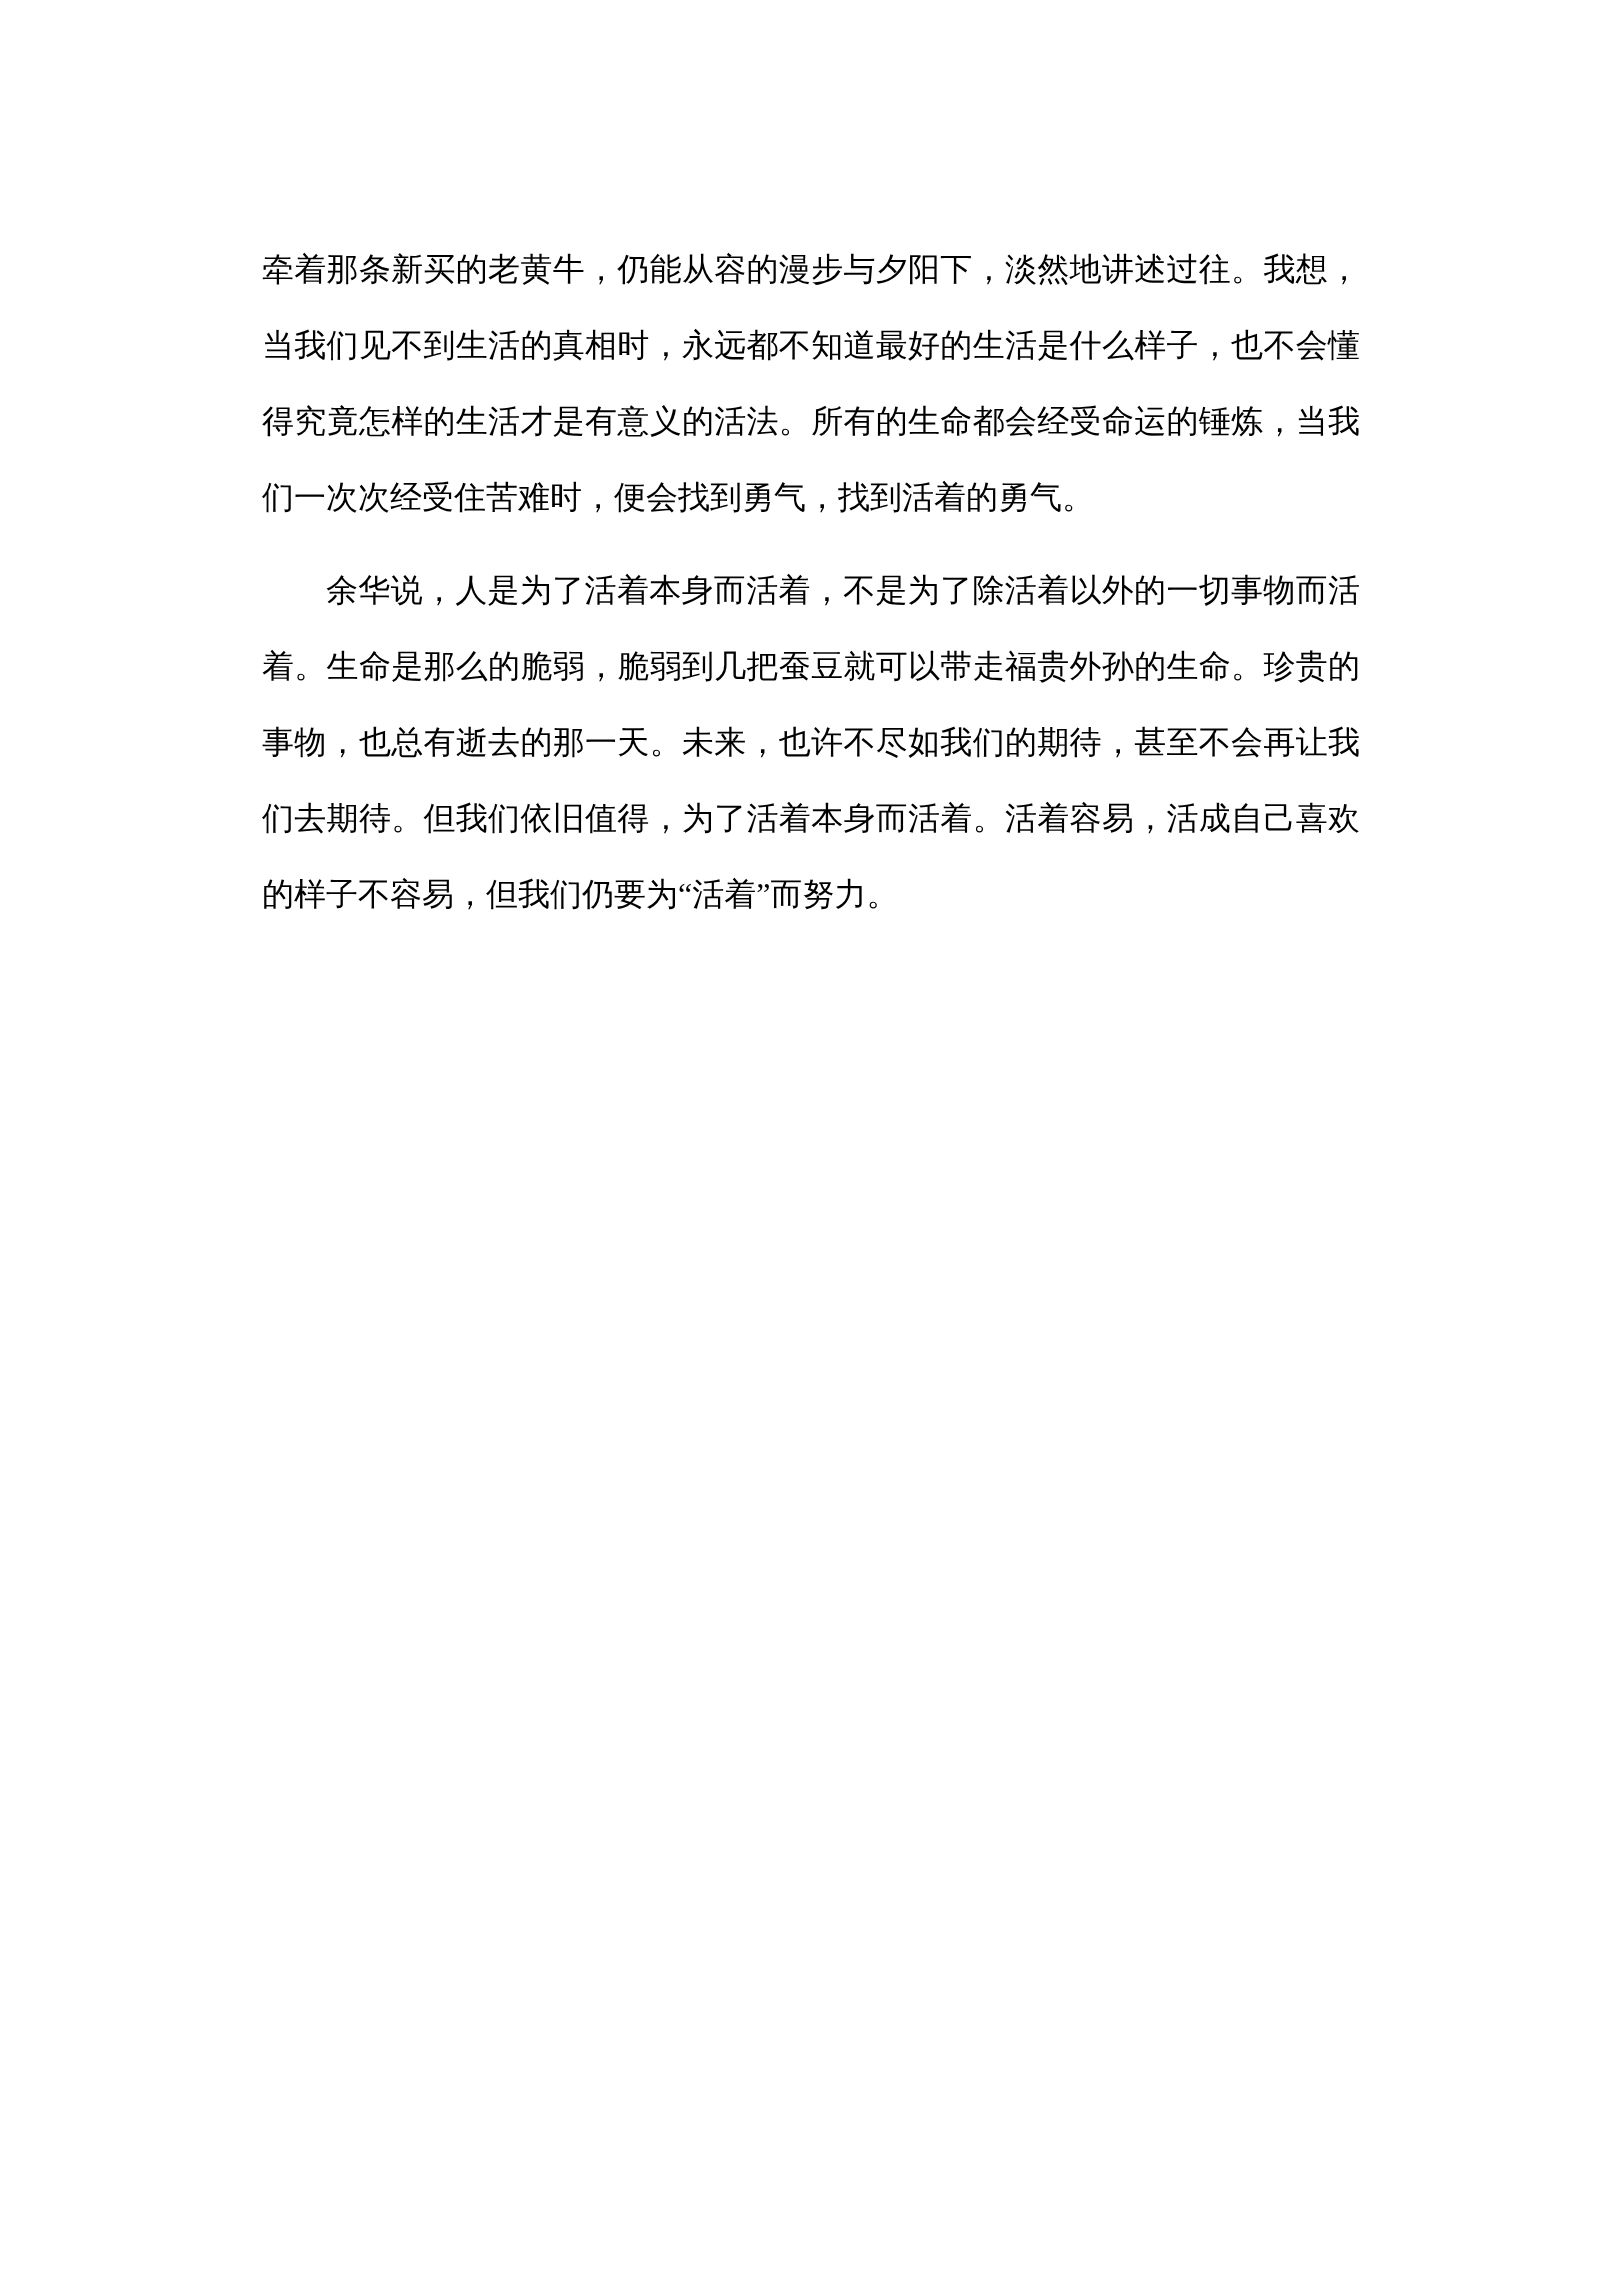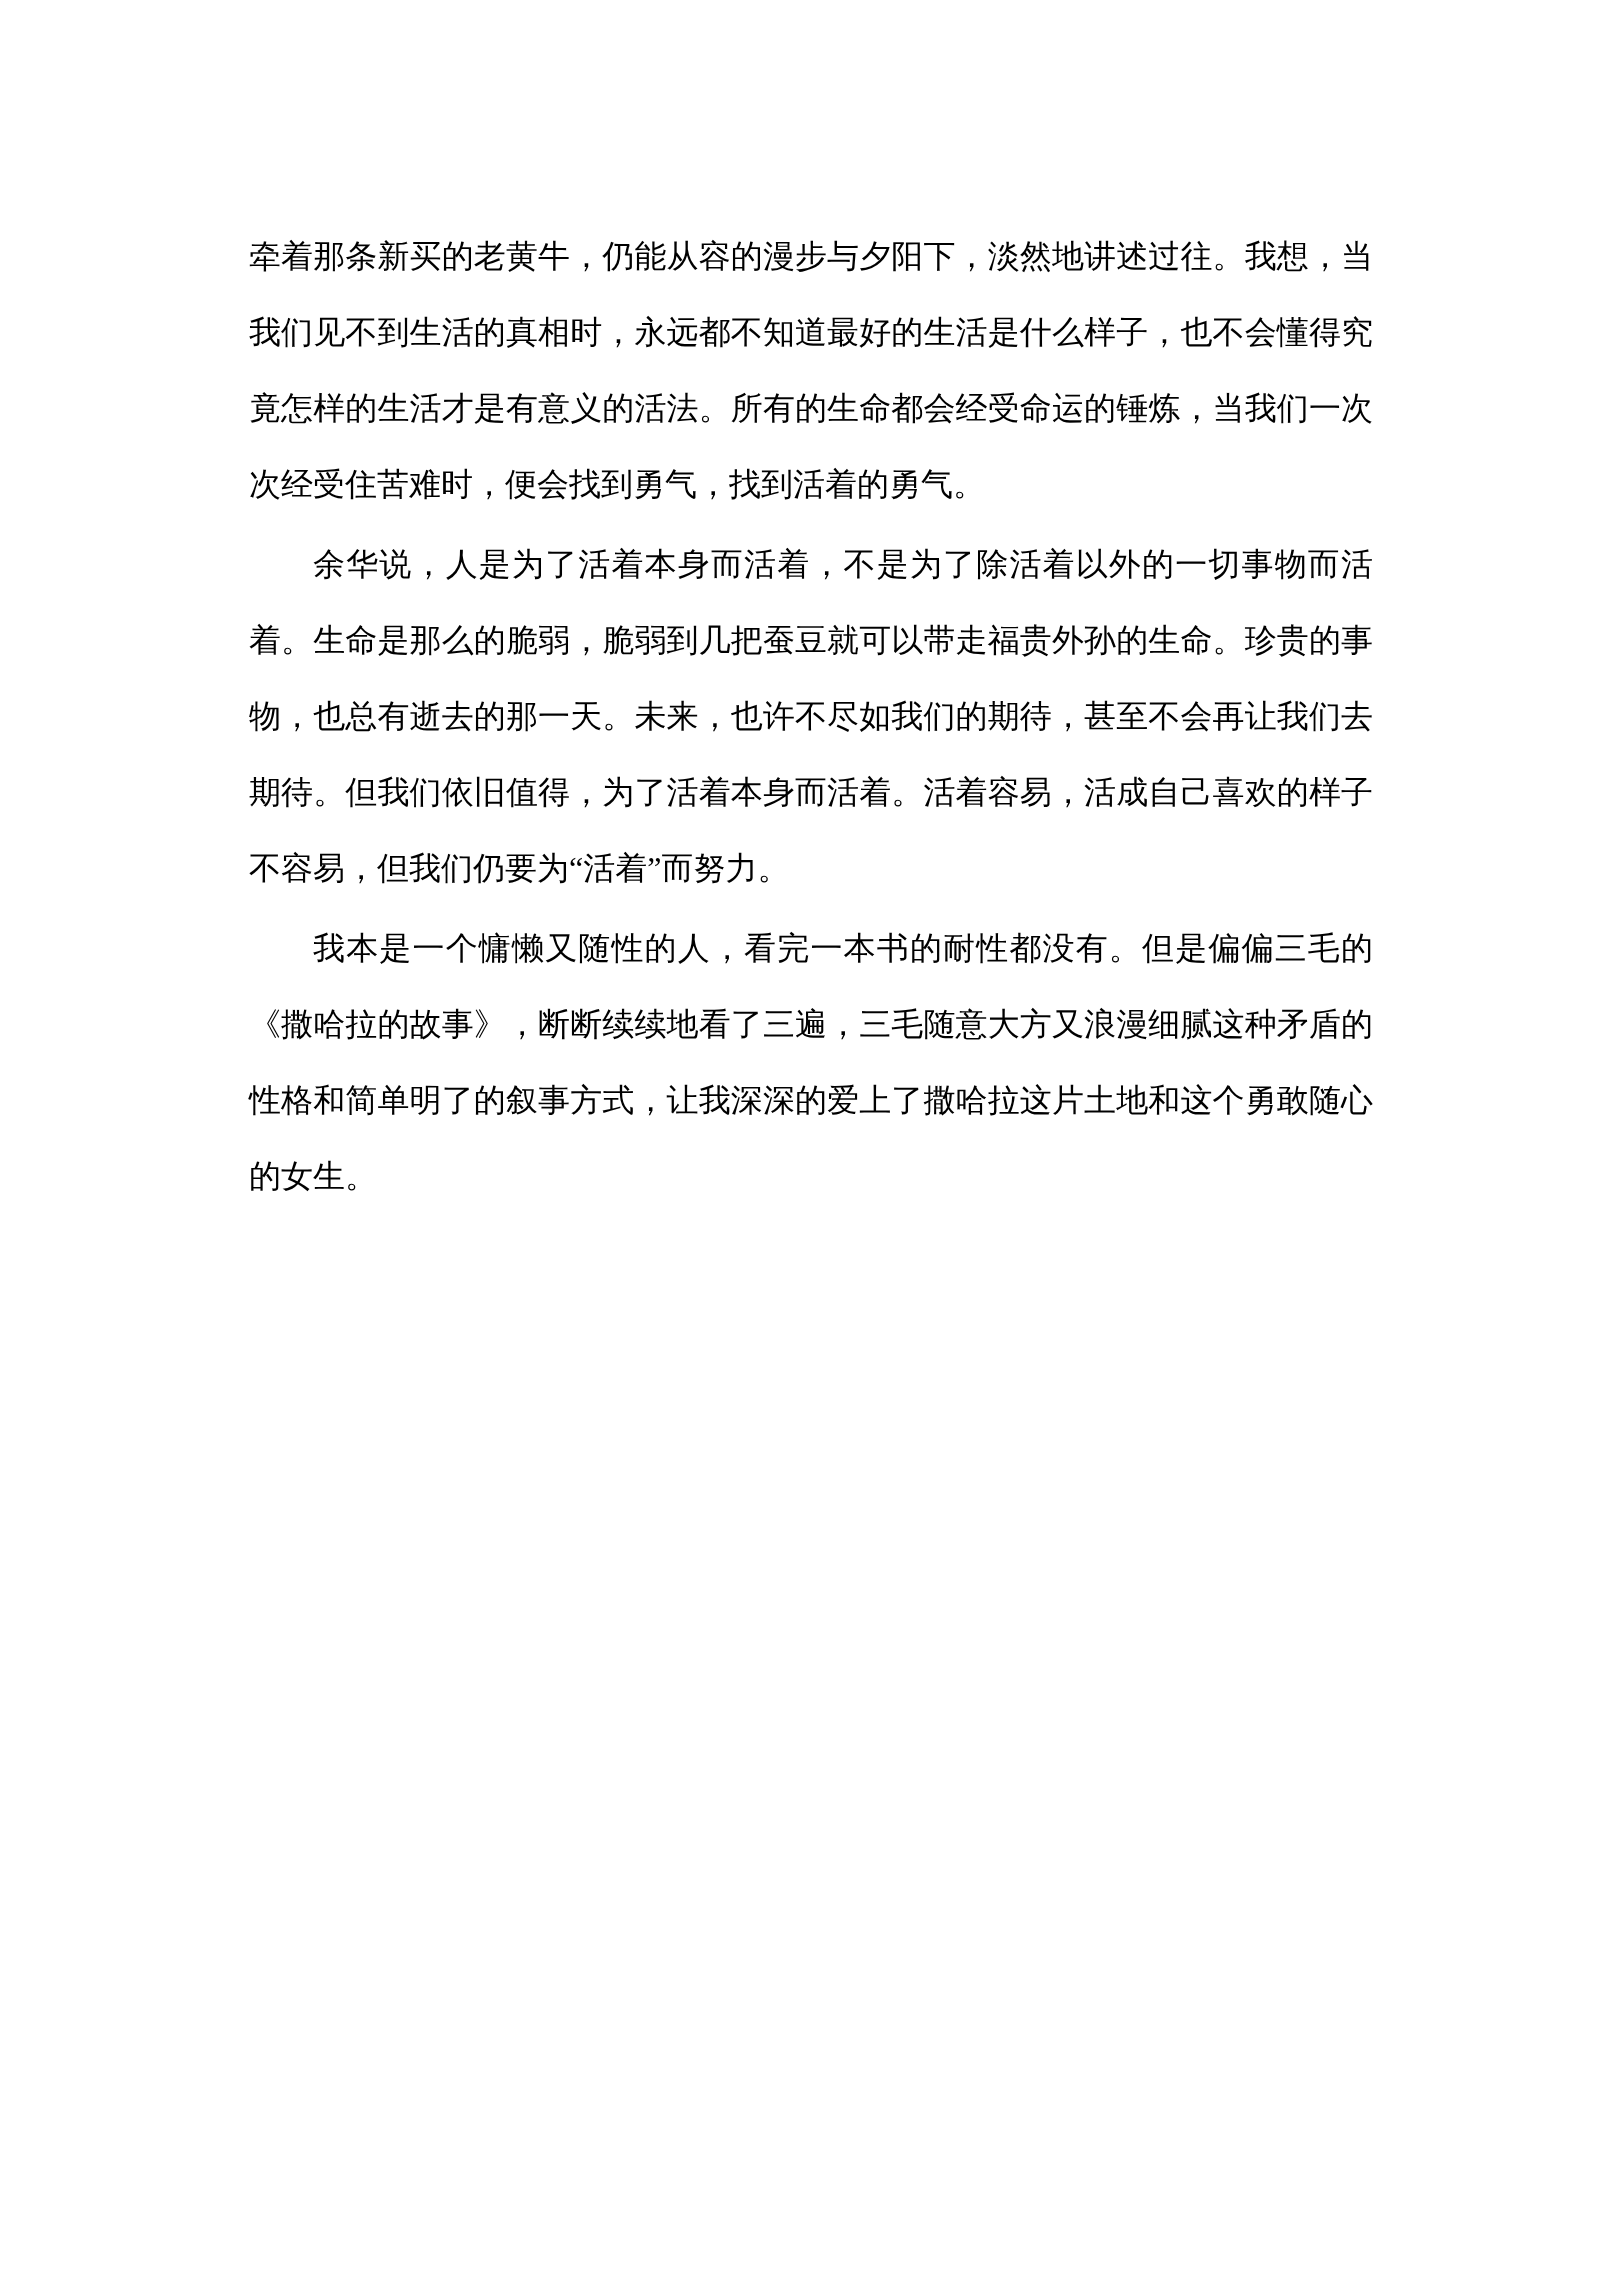--- a/index.html
+++ b/index.html
@@ -13,36 +13,35 @@
   .page {
     width:1621px; height:2293px;
     background:var(--bg);
     color:var(--ink);
     padding:214px 244px 59px 245px;
     font-family:"Liberation Serif","DejaVu Serif",serif;
     font-size:32px;
     line-height:76px;
   }
   .para {
-    margin:4px;
+    margin:17px;
     text-indent:2em;
     text-align:justify;
     text-justify:inter-ideograph;
     word-break:normal;
   }
   .para.no-indent { text-indent:0; }
   .gap-before { margin-top:76px; }
 </style>
 </head>
 <body>
 
 <div class="page">
   <p class="para no-indent">牵着那条新买的老黄牛，仍能从容的漫步与夕阳下，淡然地讲述过往。我想，当我们见不到生活的真相时，永远都不知道最好的生活是什么样子，也不会懂得究竟怎样的生活才是有意义的活法。所有的生命都会经受命运的锤炼，当我们一次次经受住苦难时，便会找到勇气，找到活着的勇气。</p>
 
 
   <p class="para">余华说，人是为了活着本身而活着，不是为了除活着以外的一切事物而活着。生命是那么的脆弱，脆弱到几把蚕豆就可以带走福贵外孙的生命。珍贵的事物，也总有逝去的那一天。未来，也许不尽如我们的期待，甚至不会再让我们去期待。但我们依旧值得，为了活着本身而活着。活着容易，活成自己喜欢的样子不容易，但我们仍要为“活着”而努力。</p>
 
 
 
-  <p class="para">我本是一个慵懒又随性的人，看完一本书的耐性都没有。但是偏偏三毛的《撒哈拉的故事》，断断续续地看了三遍，三毛随意大方又浪漫细腻这种矛盾的性格和简单明了的叙事方式，让我深深的爱上了撒哈拉这片土地和这个勇敢随心的女生。</p>
 
 </div>
 
 
 </body></html>

